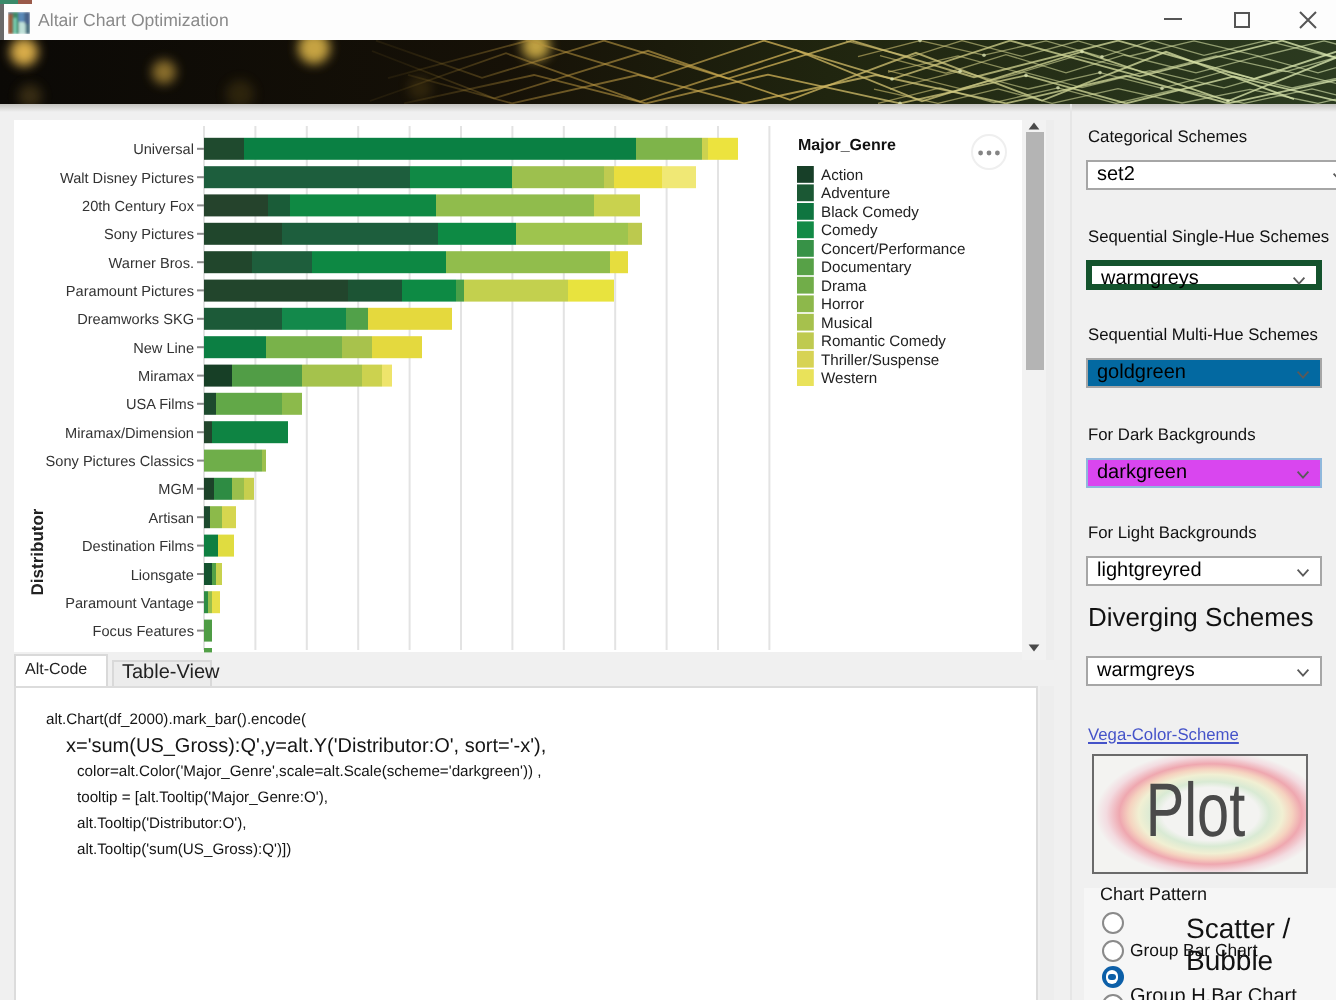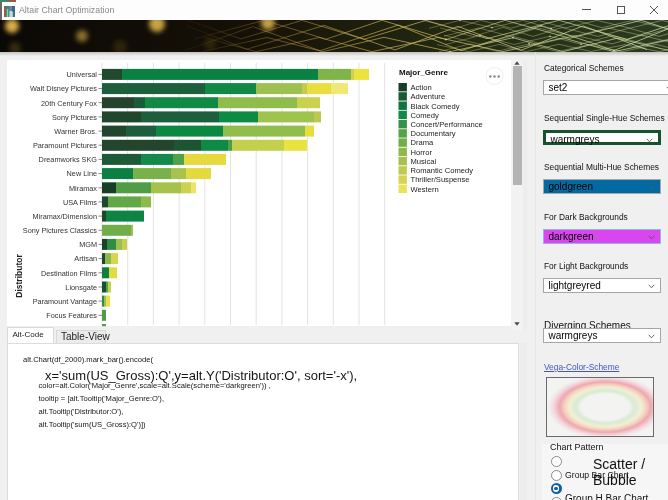--- a/index.html
+++ b/index.html
@@ -257,21 +257,21 @@
 
 <div style="position:absolute;left:7px;top:327px;width:47px;height:15.5px;background:#ffffff;border:1px solid #d9d9d9;border-bottom:none;box-sizing:border-box;"></div>
 <div style="position:absolute;left:12.5px;top:330px;font-size:8px;color:#222;">Alt-Code</div>
 <div style="position:absolute;left:56px;top:329.5px;width:50px;height:13px;background:#ececec;border:1px solid #d9d9d9;border-bottom:none;box-sizing:border-box;"></div>
 <div style="position:absolute;left:61px;top:330.5px;font-size:10px;color:#222;">Table-View</div>
 
 <div style="position:absolute;left:7px;top:343px;width:512px;height:157px;background:#ffffff;border:1px solid #dcdcdc;border-bottom:none;box-sizing:border-box;"></div>
 <div style="position:absolute;left:519.5px;top:343px;width:7px;height:157px;background:#ededed;"></div>
 <div style="position:absolute;left:535px;top:52px;width:1px;height:448px;background:#e6e6e6;"></div>
 <div style="position:absolute;left:23px;top:355.3px;font-size:7.6px;color:#151515;white-space:pre;">alt.Chart(df_2000).mark_bar().encode(</div>
-<div style="position:absolute;left:45px;top:368.3px;font-size:13px;color:#151515;white-space:pre;">x='sum(US_Gross):Q',y=alt.Y('Distributor:O', sort='-x'),</div>
+<div style="position:absolute;left:33px;top:368.3px;font-size:10px;color:#151515;white-space:pre;">x='sum(US_Gross):Q',y=alt.Y('Distributor:O', sort='-x'),</div>
 <div style="position:absolute;left:38.5px;top:381.3px;font-size:7.6px;color:#151515;white-space:pre;">color=alt.Color('Major_Genre',scale=alt.Scale(scheme='darkgreen')) ,</div>
 <div style="position:absolute;left:38.5px;top:394.3px;font-size:7.6px;color:#151515;white-space:pre;">tooltip = [alt.Tooltip('Major_Genre:O'),</div>
 <div style="position:absolute;left:38.5px;top:407.3px;font-size:7.6px;color:#151515;white-space:pre;">alt.Tooltip('Distributor:O'),</div>
 <div style="position:absolute;left:38.5px;top:420.3px;font-size:7.6px;color:#151515;white-space:pre;">alt.Tooltip('sum(US_Gross):Q')])</div>
 
 <div style="position:absolute;left:544px;top:63px;font-size:8.4px;color:#111;white-space:nowrap;">Categorical Schemes</div>
 <div style="position:absolute;left:543px;top:80px;width:136px;height:15px;background:#ffffff;border:1px solid #a6a6a6;box-sizing:border-box;">
     <span style="position:absolute;left:4.5px;top:1px;font-size:10px;color:#000;">set2</span>
     <svg style="position:absolute;right:5px;top:5px" width="7" height="5" viewBox="0 0 7 5">
       <path d="M0.8 0.8 L3.5 3.8 L6.2 0.8" stroke="#5a5a5a" stroke-width="0.9" fill="none"></path>
@@ -298,35 +298,36 @@
       <path d="M0.8 0.8 L3.5 3.8 L6.2 0.8" stroke="#5a5a5a" stroke-width="0.9" fill="none"></path>
     </svg>
   </div>
 <div style="position:absolute;left:544px;top:261.4px;font-size:8.4px;color:#111;white-space:nowrap;">For Light Backgrounds</div>
 <div style="position:absolute;left:543px;top:278.4px;width:118px;height:15px;background:#ffffff;border:1px solid #a6a6a6;box-sizing:border-box;">
     <span style="position:absolute;left:4.5px;top:1px;font-size:10px;color:#000;">lightgreyred</span>
     <svg style="position:absolute;right:5px;top:5px" width="7" height="5" viewBox="0 0 7 5">
       <path d="M0.8 0.8 L3.5 3.8 L6.2 0.8" stroke="#5a5a5a" stroke-width="0.9" fill="none"></path>
     </svg>
   </div>
-<div style="position:absolute;left:544px;top:320px;font-size:10px;color:#111;white-space:nowrap;">Diverging Schemes</div>
+<div style="position:absolute;left:544px;top:301px;font-size:13px;color:#111;white-space:nowrap;">Diverging Schemes</div>
 <div style="position:absolute;left:543px;top:328.0px;width:118px;height:15px;background:#ffffff;border:1px solid #a6a6a6;box-sizing:border-box;">
     <span style="position:absolute;left:4.5px;top:1px;font-size:10px;color:#000;">warmgreys</span>
     <svg style="position:absolute;right:5px;top:5px" width="7" height="5" viewBox="0 0 7 5">
       <path d="M0.8 0.8 L3.5 3.8 L6.2 0.8" stroke="#5a5a5a" stroke-width="0.9" fill="none"></path>
     </svg>
   </div>
 <div style="position:absolute;left:544px;top:361.8px;font-size:8.4px;color:#4553c9;text-decoration:underline;">Vega-Color-Scheme</div>
 <div style="position:absolute;left:546px;top:377px;width:108px;height:60px;background:#f3f3f1;border:1px solid #6a6a6a;box-sizing:border-box;overflow:hidden;">
 <div style="position:absolute;left:0;top:0;width:106px;height:58px;background:
 radial-gradient(ellipse 60px 33px at 55% 50%,
  rgba(255,255,255,0) 0%, rgba(255,255,255,0) 40%,
  rgba(208,231,202,0.75) 49%, rgba(240,238,198,0.7) 60%,
  rgba(246,200,175,0.75) 68%, rgba(238,154,164,0.85) 76%,
  rgba(243,196,208,0.5) 87%, rgba(255,255,255,0) 96%);"></div>
+<div style="position:absolute;left:-2px;top:6.5px;width:106px;text-align:center;font-size:38px;color:#4a4a4a;font-family:'Liberation Sans',sans-serif;font-weight:400;"><span style="display:inline-block;transform:scale(0.76,1);">Plot</span></div>
 </div>
 <div style="position:absolute;left:542px;top:444px;width:126px;height:56px;background:#f6f6f6;"></div>
 <div style="position:absolute;left:550px;top:442px;font-size:9px;color:#111;">Chart Pattern</div>
 <div style="position:absolute;left:550.5px;top:456.0px;width:11px;height:11px;border-radius:50%;background:#fff;border:1px solid #8a8a8a;box-sizing:border-box;"></div>
 <div style="position:absolute;left:565px;top:456.3px;font-size:14px;color:#111;margin-left:28px;">Scatter / Bubble</div>
 <div style="position:absolute;left:550.5px;top:469.5px;width:11px;height:11px;border-radius:50%;background:#fff;border:1px solid #8a8a8a;box-sizing:border-box;"></div>
 <div style="position:absolute;left:565px;top:469.8px;font-size:8.7px;color:#111;">Group Bar Chart</div>
 <div style="position:absolute;left:550.5px;top:483.0px;width:11px;height:11px;border-radius:50%;background:#0c5fa8;"></div>
 <div style="position:absolute;left:552.7px;top:485.2px;width:6.6px;height:6.6px;border-radius:50%;background:#fff;"></div>
 <div style="position:absolute;left:554.1px;top:486.6px;width:3.8px;height:3.8px;border-radius:50%;background:#0c5fa8;"></div>

